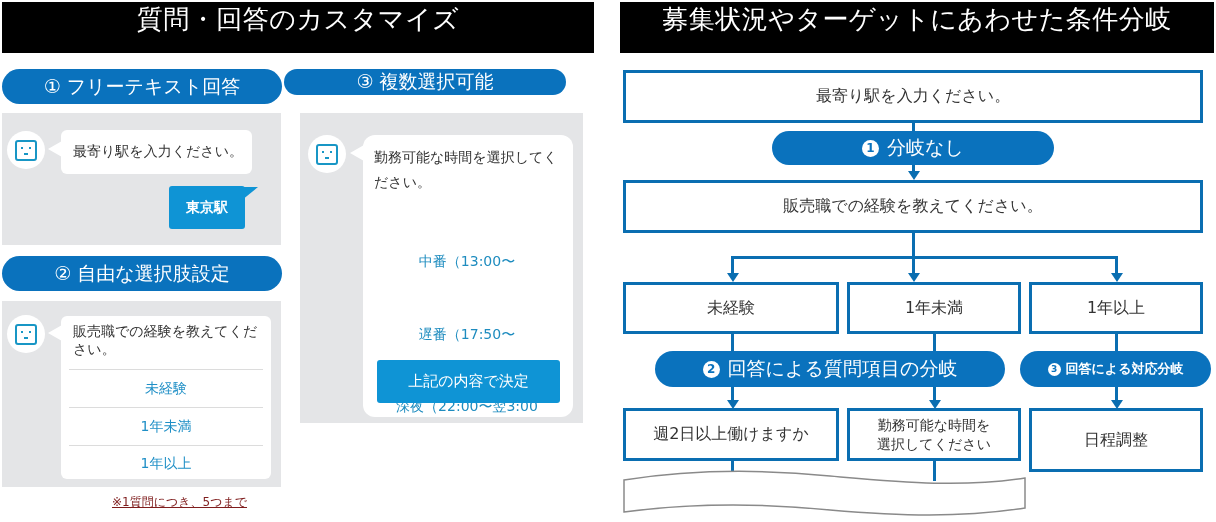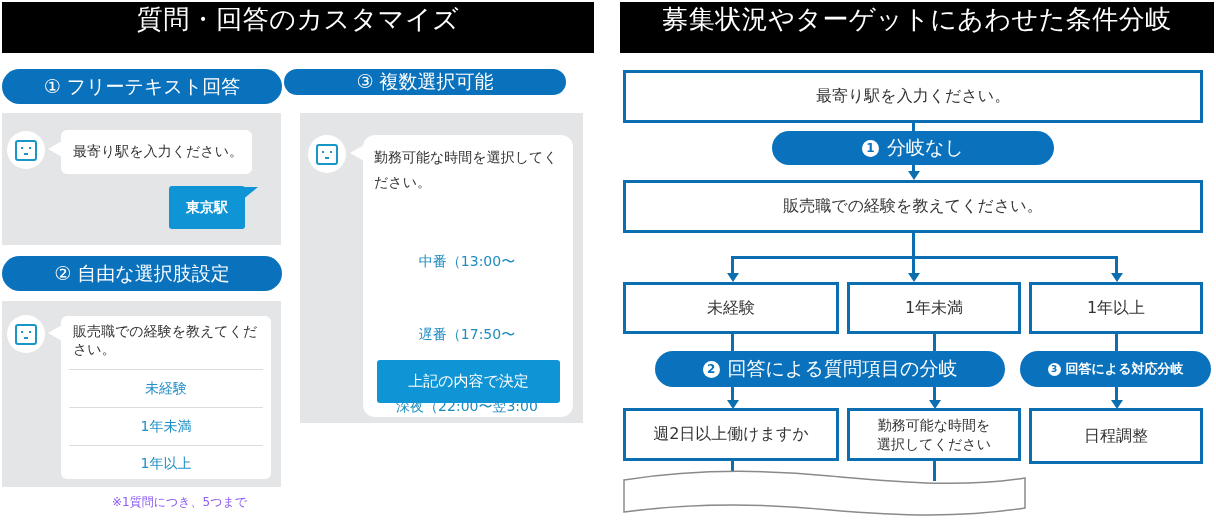--- a/index.html
+++ b/index.html
@@ -43,21 +43,21 @@
   .choice-sep { border-top: 1px solid #dcdcdc; }
   .opt-box {
     border: 2px solid #1e8cbf; background: #e5f5fc; color: #1e8cbf; font-size: 14px;
     display: flex; align-items: center; justify-content: center;
   }
   .opt-plain { color: #1e8cbf; font-size: 14px; display: flex; align-items: center; justify-content: center; }
   .decide-btn {
     background: #0f94d5; color: #fff; border-radius: 3px; display: flex; align-items: center;
     justify-content: center; font-size: 15px;
   }
-  .note { font-size: 12px; color: #8b5cf6; }
+  .note { font-size: 12px; color: #7f1d1d; text-decoration: underline; }
   .fbox {
     border: 3px solid #0a6eb1; background: #fff; display: flex; align-items: center;
     justify-content: center; font-size: 16px; color: #333; text-align: center; line-height: 1.3;
   }
   .vline { background: #0a6eb1; width: 3px; }
   .hline { background: #0a6eb1; height: 3px; }
   .arrow-down {
     width: 0; height: 0; border-left: 6px solid transparent; border-right: 6px solid transparent;
     border-top: 9px solid #0a6eb1;
   }
@@ -188,21 +188,21 @@
 <div class="abs arrow-down" style="left:929px; top:400px;"></div>
 <div class="abs arrow-down" style="left:1111px; top:400px;"></div>
 
 <div class="abs fbox" style="left:623px; top:408px; width:216px; height:53px;">
   <span>週2日以上働けますか</span>
 </div>
 <div class="abs fbox" style="left:847px; top:408px; width:174px; height:53px; font-size:14px; white-space:pre-line;">
   <span>勤務可能な時間を
 選択してください</span>
 </div>
-<div class="abs fbox" style="left:1029px; top:408px; width:174px; height:56px;">
+<div class="abs fbox" style="left:1029px; top:408px; width:174px; height:64px;">
   <span>日程調整</span>
 </div>
 
 <div class="abs vline" style="left:731px; top:461px; height:12px;"></div>
 <div class="abs vline" style="left:933px; top:461px; height:20px;"></div>
 
 <svg class="abs" style="left:620px; top:466px;" width="410" height="56" viewBox="0 0 410 56">
   <path d="M4,14 C80,2 150,4 210,10 C280,16 340,22 405,12 L405,42 C340,52 280,50 210,44 C150,38 80,36 4,46 Z" fill="#ffffff" stroke="#8a8a8a" stroke-width="1.5"></path>
 </svg>
 

